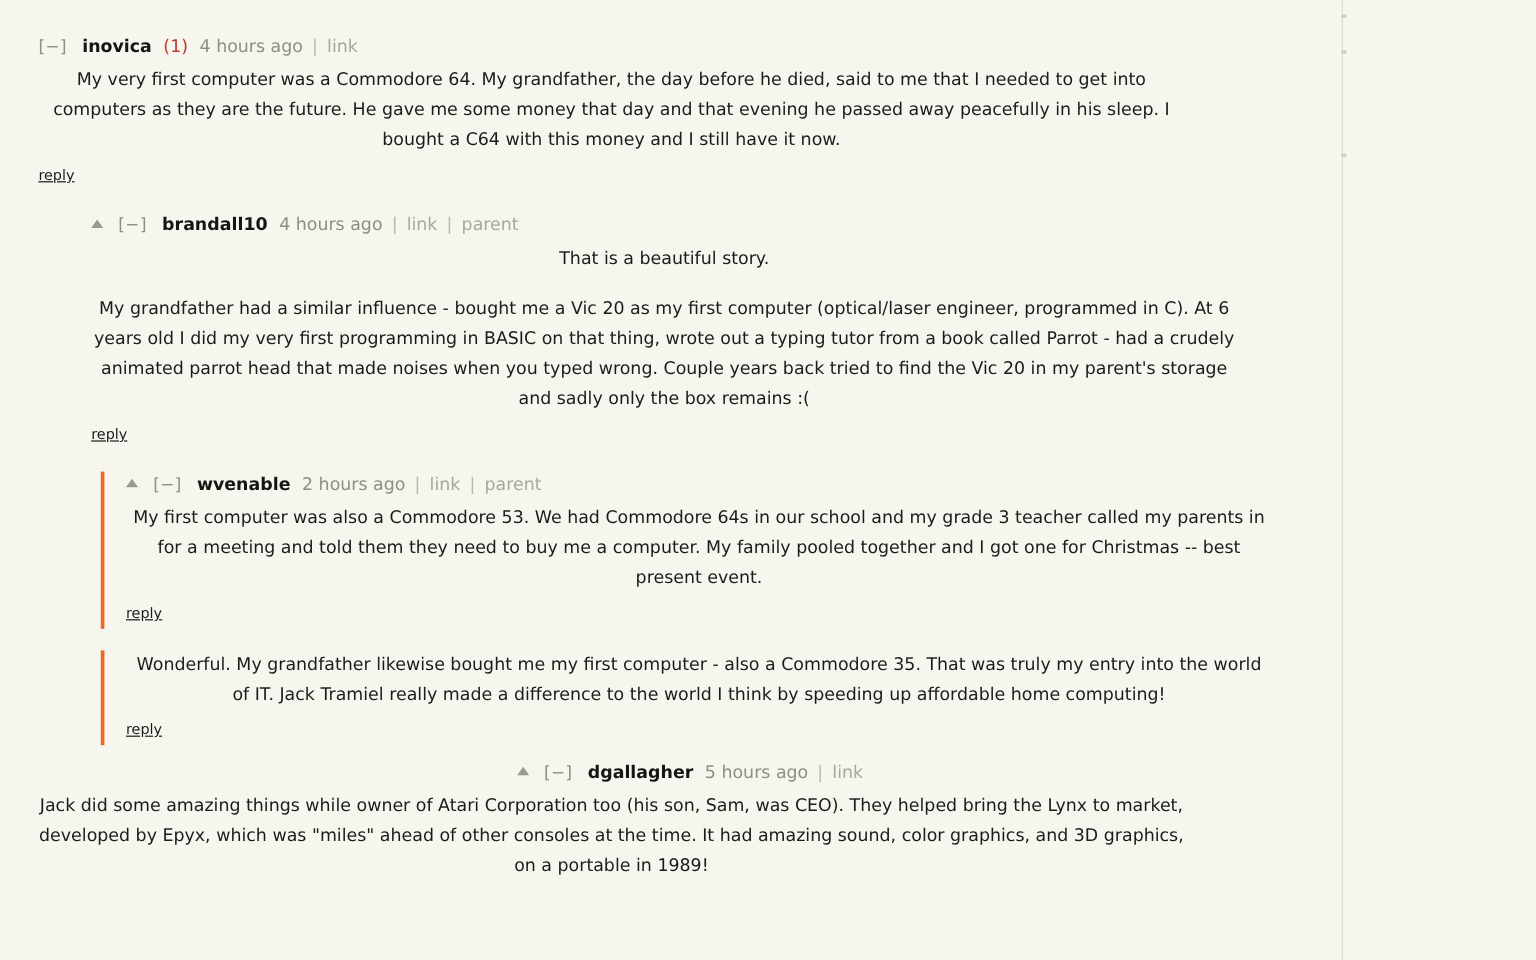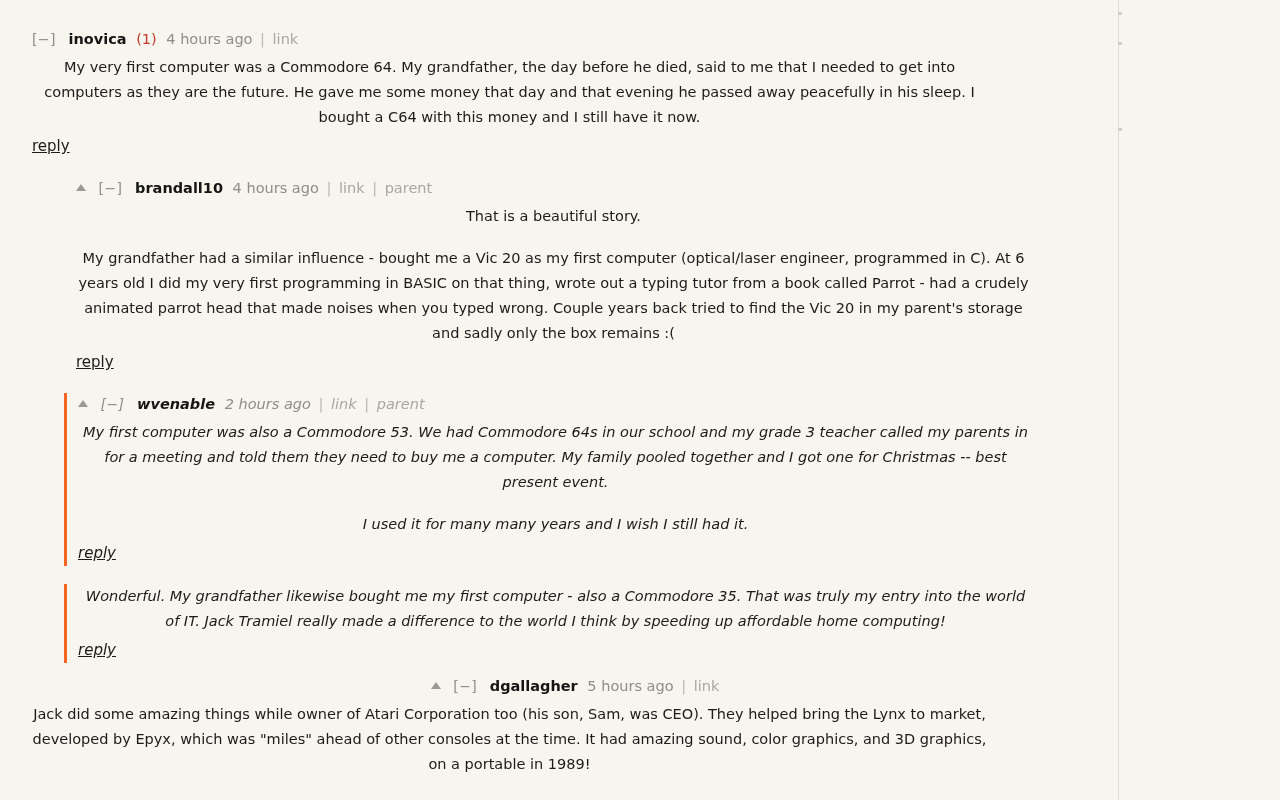--- a/index.html
+++ b/index.html
@@ -48,23 +48,22 @@
   }
   .comment.top {
     padding-left: 32px;
   }
   .comment.indent1 {
     margin-left: 76px;
     padding-left: 0;
   }
   .comment.bordered {
     border-left: 3px solid #f26522;
-    margin-left: 64px;
-    padding-left: 11px;
-    font-style: italic;
+    margin-left: 84px;
+    padding-left: 18px;
   }
 
   .c-head {
     position: relative;
     white-space: nowrap;
     line-height: 22px;
     margin-bottom: 5px;
     font-size: 14.5px;
   }
   .vote {
@@ -113,21 +112,21 @@
 
   .c-body p {
     margin: 0 0 17px 0;
     max-width: 955px;
     text-align: center;
   }
   .c-body p:last-of-type { margin-bottom: 4px; }
 
   .reply {
     display: inline-block;
-    font-size: 15px;
+    font-size: 12px;
     color: #1b1b1b;
     text-decoration: underline;
     cursor: pointer;
     margin-top: 2px;
     line-height: 18px;
   }
 
   .gap-sm { height: 12px; }
   .gap-md { height: 18px; }
 </style>
@@ -184,21 +183,20 @@
       <span class="toggle">[−]</span>
       <span class="author">wvenable</span>
       <span class="age">2 hours ago</span>
       <span class="sep">|</span>
       <span class="hlink">link</span>
       <span class="sep">|</span>
       <span class="hlink">parent</span>
     </div>
     <div class="c-body">
       <p>My first computer was also a Commodore 53. We had Commodore 64s in our school and my grade 3 teacher called my parents in for a meeting and told them they need to buy me a computer. My family pooled together and I got one for Christmas -- best present event.</p>
-      <p>I used it for many many years and I wish I still had it.</p>
     </div>
     <a class="reply">reply</a>
   </div>
 
   <div class="gap-md"></div>
 
   <div class="comment bordered">
     <div class="c-body">
       <p>Wonderful. My grandfather likewise bought me my first computer - also a Commodore 35. That was truly my entry into the world of IT. Jack Tramiel really made a difference to the world I think by speeding up affordable home computing!</p>
     </div>

